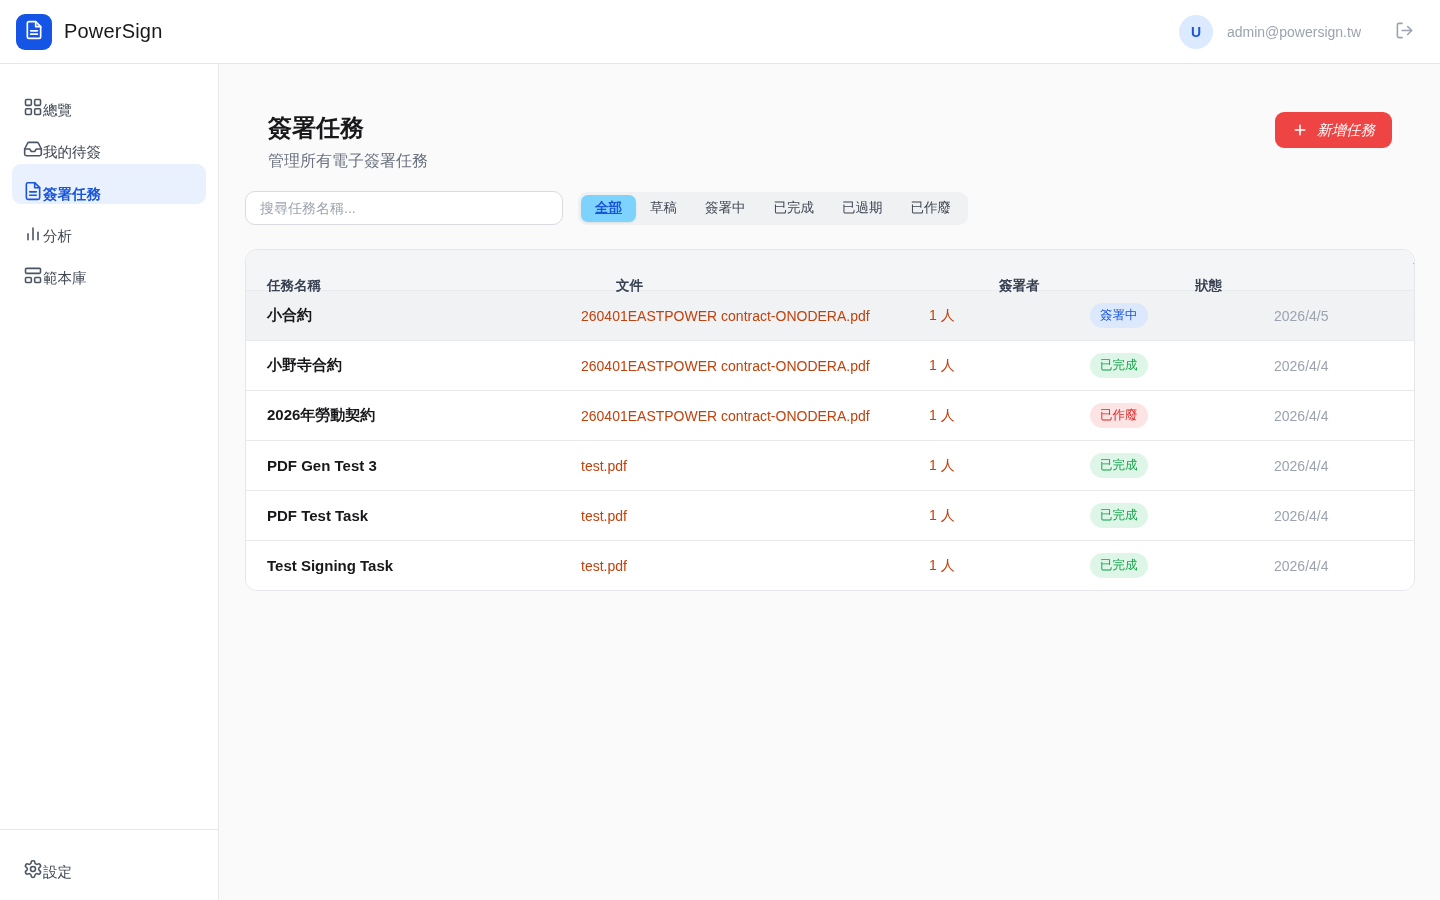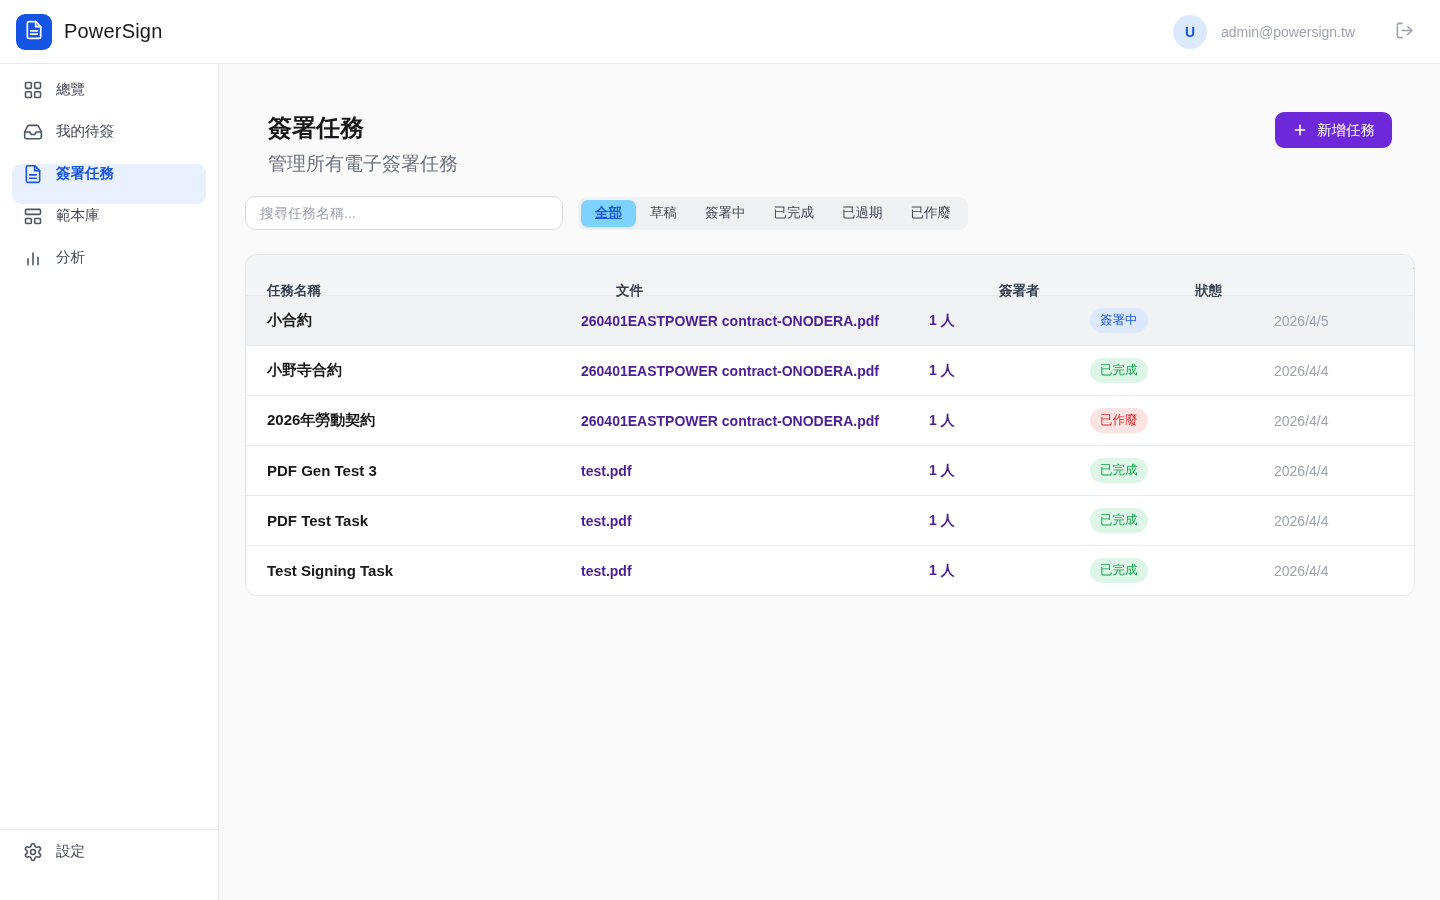--- a/index.html
+++ b/index.html
@@ -20,48 +20,49 @@
     width:36px; height:36px; border-radius:9px; background:#1455e6;
     display:flex; align-items:center; justify-content:center;
   }
   .brand-name { font-size:20px; font-weight:400; letter-spacing:.2px; }
   .header-right { display:flex; align-items:center; gap:14px; }
   .avatar {
     width:34px; height:34px; border-radius:50%; background:#dbeafe;
     color:#1a56db; font-size:14px; font-weight:700;
     display:flex; align-items:center; justify-content:center;
   }
-  .user-email { font-size:14px; color:#9ca3af; margin-right:24px; }
+  .user-email { font-size:14px; color:#9ca3af; margin-right:18px; }
   .logout-btn { background:none; border:none; cursor:pointer; display:flex; padding:2px; }
   
   .sidebar {
     position:fixed; top:64px; left:0; width:219px; height:836px;
     background:#ffffff; border-right:1px solid #e5e7eb;
     display:flex; flex-direction:column; padding:16px 12px 12px 12px;
   }
   .nav-item {
-    display:flex; align-items:flex-start; gap:13px;
+    display:flex; align-items:flex-end; 
     height:40px; padding:0 11px; margin-bottom:2px;
     border-radius:9px; font-size:14.5px; color:#3f4652; cursor:pointer;
   }
   .nav-item svg { stroke:#4b5563; }
   .nav-item.active { background:#e9f1fe; color:#1a56db; font-weight:600; }
   .nav-item.active svg { stroke:#1a56db; }
   .sidebar-spacer { flex:1; }
   .sidebar-footer { border-top:1px solid #e5e7eb; margin:0 -12px; padding:12px 12px 4px 12px; }
   
   .main { position:fixed; top:64px; left:219px; width:1221px; height:836px; padding:48px 25px 0 26px; background:#fafafa; }
   .page-head { display:flex; align-items:flex-start; justify-content:space-between; padding:0 23px; }
   .page-title { font-size:24px; font-weight:700; color:#18181b; }
-  .page-subtitle { font-size:19px; color:#6b7280; margin-top:7px; }
+  .page-subtitle { font-size:16px; color:#6b7280; margin-top:7px; }
   .new-task-btn {
     display:flex; align-items:center; gap:9px; height:36px; padding:12px 17px;
-    background:#6d28d9; color:#ffffff; font-size:14.5px; font-weight:500;
+    background:#ef4444; color:#ffffff; font-size:14.5px; font-weight:500;
     border:none; border-radius:9px; cursor:pointer;
     font-family:"Liberation Sans","DejaVu Sans",sans-serif;
+    font-style:italic;
   }
   .toolbar { display:flex; align-items:center; gap:15px; margin-top:19px; }
   .search-input {
     width:318px; height:34px; padding:0 14px;
     border:1px solid #d9dbe0; border-radius:10px; background:#ffffff;
     font-size:14px; color:#7f1d1d; outline:none;
     font-family:"Liberation Sans","DejaVu Sans",sans-serif;
   }
   .search-input::placeholder { color:#9ca3af; }
   .filter-tabs {
@@ -82,21 +83,21 @@
   .trow {
     display:grid; grid-template-columns:326px 339px 152px 175px 1fr;
     align-items:center;
   }
   .thead { background:#f4f5f6; height:40px;gap:44px; }
   .thead .cell { font-size:13.5px; font-weight:600; color:#374151; }
   .trow .cell:first-child { padding-left:21px; }
   .data-row { height:50px; border-top:1px solid #e8eaed; background:#ffffff; cursor:pointer;gap:9px; }
   .data-row.hl { background:#f1f2f4; }
   .cell-name { font-size:15px; font-weight:600; color:#18181b; }
-  .cell-doc, .cell-signers { font-size:14px; color:#4c1d95;font-weight:bold; }
+  .cell-doc, .cell-signers { font-size:14px; color:#c2410c; }
   .cell-date { font-size:14px; color:#9ca3af; }
   .badge {
     display:inline-block; padding:4px 10px; border-radius:999px;
     font-size:12.5px; font-weight:500;
   }
   .badge.signing   { background:#dce9fd; color:#1a56db; }
   .badge.completed { background:#ddf6e8; color:#16a34a; }
   .badge.voided    { background:#fde4e4; color:#dc2626; }
 </style>
 </head>
@@ -159,36 +160,36 @@
         <polyline points="14 2 14 8 20 8"></polyline>
         <line x1="16" y1="13" x2="8" y2="13"></line>
           <line x1="16" y1="17" x2="8" y2="17"></line>
       </svg>
     </span>
     <span>簽署任務</span>
   </div>
   <div class="nav-item">
     <span>
       <svg width="20" height="20" viewBox="0 0 24 24" fill="none" stroke-width="1.9" stroke-linecap="round" stroke-linejoin="round">
+        <line x1="6" y1="20" x2="6" y2="13"></line>
+          <line x1="12" y1="20" x2="12" y2="6"></line>
+          <line x1="18" y1="20" x2="18" y2="11"></line>
+      </svg>
+    </span>
+    <span>分析</span>
+  </div>
+  <div class="nav-item">
+    <span>
+      <svg width="20" height="20" viewBox="0 0 24 24" fill="none" stroke-width="1.9" stroke-linecap="round" stroke-linejoin="round">
         <rect x="3" y="4" width="18" height="6" rx="1.2"></rect>
         <rect x="3" y="15" width="7" height="6" rx="1.2"></rect>
           <rect x="14" y="15" width="7" height="6" rx="1.2"></rect>
       </svg>
     </span>
     <span>範本庫</span>
-  </div>
-  <div class="nav-item">
-    <span>
-      <svg width="20" height="20" viewBox="0 0 24 24" fill="none" stroke-width="1.9" stroke-linecap="round" stroke-linejoin="round">
-        <line x1="6" y1="20" x2="6" y2="13"></line>
-          <line x1="12" y1="20" x2="12" y2="6"></line>
-          <line x1="18" y1="20" x2="18" y2="11"></line>
-      </svg>
-    </span>
-    <span>分析</span>
   </div>
   <div class="sidebar-spacer"></div>
   <div class="sidebar-footer">
     <div class="nav-item">
       <span>
         <svg width="20" height="20" viewBox="0 0 24 24" fill="none" stroke-width="1.9" stroke-linecap="round" stroke-linejoin="round">
           <path d="M12.22 2h-.44a2 2 0 0 0-2 2v.18a2 2 0 0 1-1 1.73l-.43.25a2 2 0 0 1-2 0l-.15-.08a2 2 0 0 0-2.73.73l-.22.38a2 2 0 0 0 .73 2.73l.15.1a2 2 0 0 1 1 1.72v.51a2 2 0 0 1-1 1.74l-.15.09a2 2 0 0 0-.73 2.73l.22.38a2 2 0 0 0 2.73.73l.15-.08a2 2 0 0 1 2 0l.43.25a2 2 0 0 1 1 1.73V20a2 2 0 0 0 2 2h.44a2 2 0 0 0 2-2v-.18a2 2 0 0 1 1-1.73l.43-.25a2 2 0 0 1 2 0l.15.08a2 2 0 0 0 2.73-.73l.22-.39a2 2 0 0 0-.73-2.73l-.15-.08a2 2 0 0 1-1-1.74v-.5a2 2 0 0 1 1-1.74l.15-.09a2 2 0 0 0 .73-2.73l-.22-.38a2 2 0 0 0-2.73-.73l-.15.08a2 2 0 0 1-2 0l-.43-.25a2 2 0 0 1-1-1.73V4a2 2 0 0 0-2-2z"></path>
           <circle cx="12" cy="12" r="3"></circle>
         </svg>
       </span>

